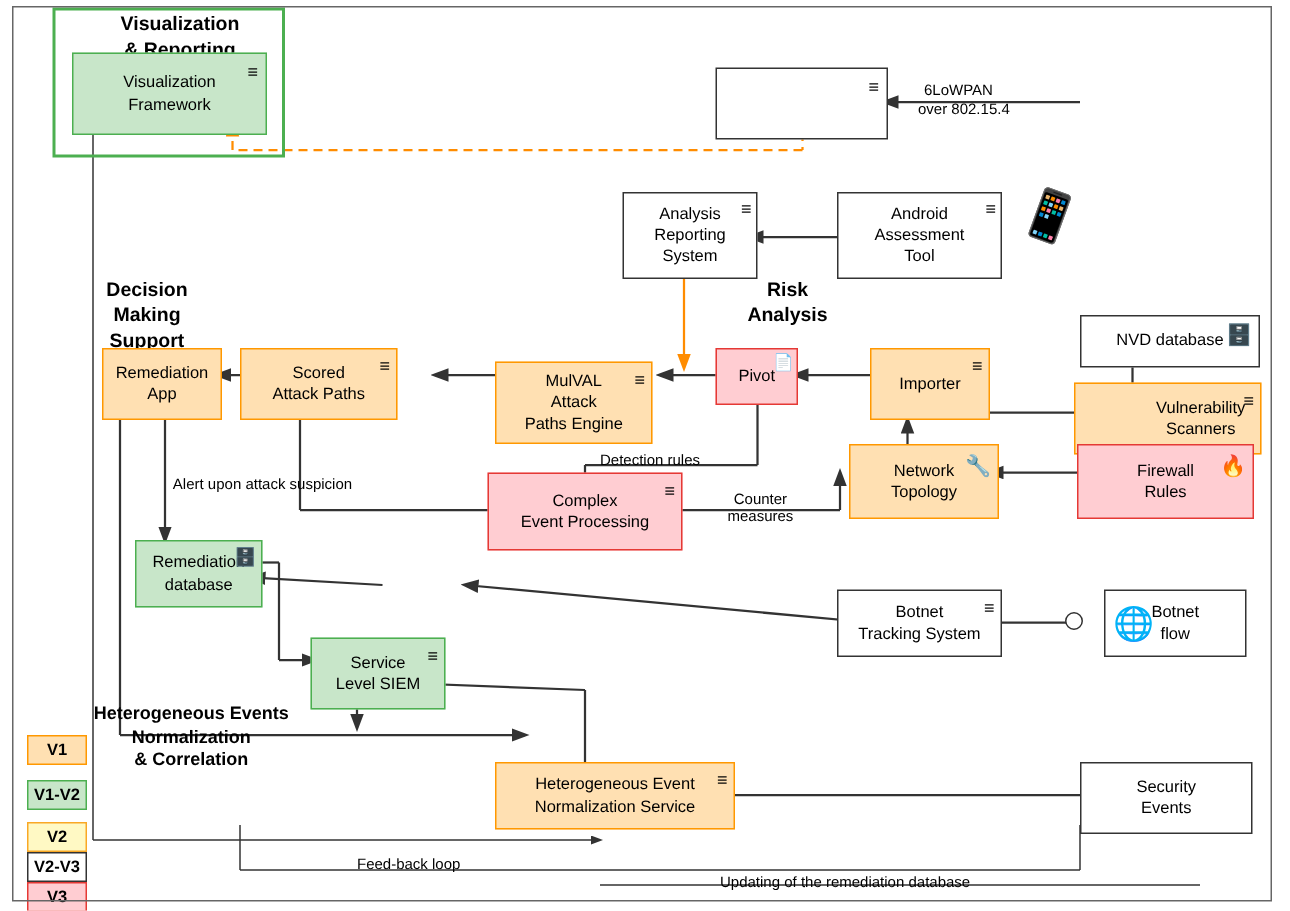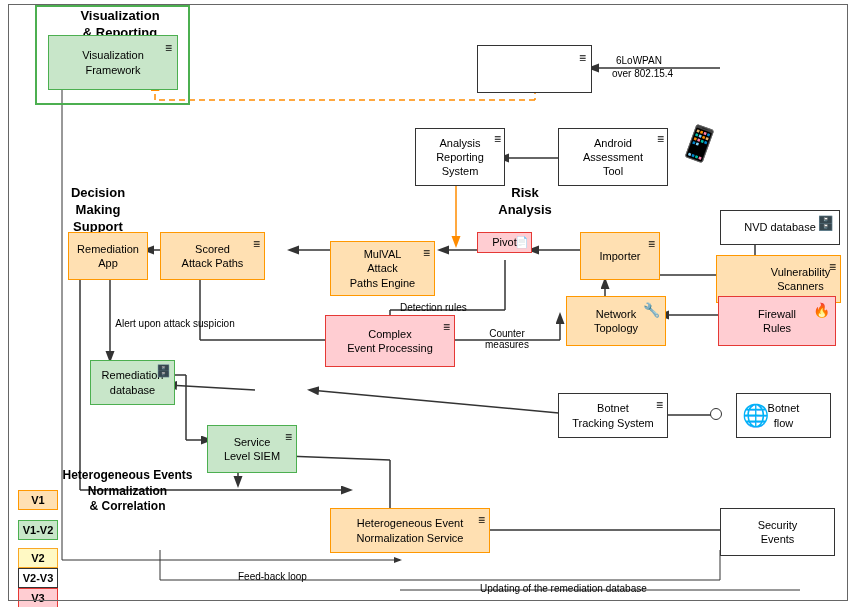--- a/index.html
+++ b/index.html
@@ -196,21 +196,21 @@
   <div class="box box-orange" style="left:160px; top:232px; width:105px; height:48px;">
     <span>Scored<br>Attack Paths</span>
     <span style="position:absolute;right:4px;top:4px;font-size:12px;">≡</span>
   </div>
 
   <div class="box box-orange" style="left:330px; top:225px; width:105px; height:55px;margin-top:16px;">
     <span>MulVAL<br>Attack<br>Paths Engine</span>
     <span style="position:absolute;right:4px;top:4px;font-size:12px;">≡</span>
   </div>
 
-  <div class="box box-red" style="left:477px; top:232px; width:55px; height:21px;">
+  <div class="box box-red" style="left:477px; top:232px; width:55px; height:38px;">
     <span>Pivot</span>
     <span style="position:absolute;right:2px;top:2px;font-size:11px;">📄</span>
   </div>
 
   <div class="box box-orange" style="left:580px; top:232px; width:80px; height:48px;">
     <span>Importer</span>
     <span style="position:absolute;right:4px;top:4px;font-size:12px;">≡</span>
   </div>
 
   <div class="box box-orange" style="left:716px; top:255px; width:125px; height:48px;padding-left:48px;">

